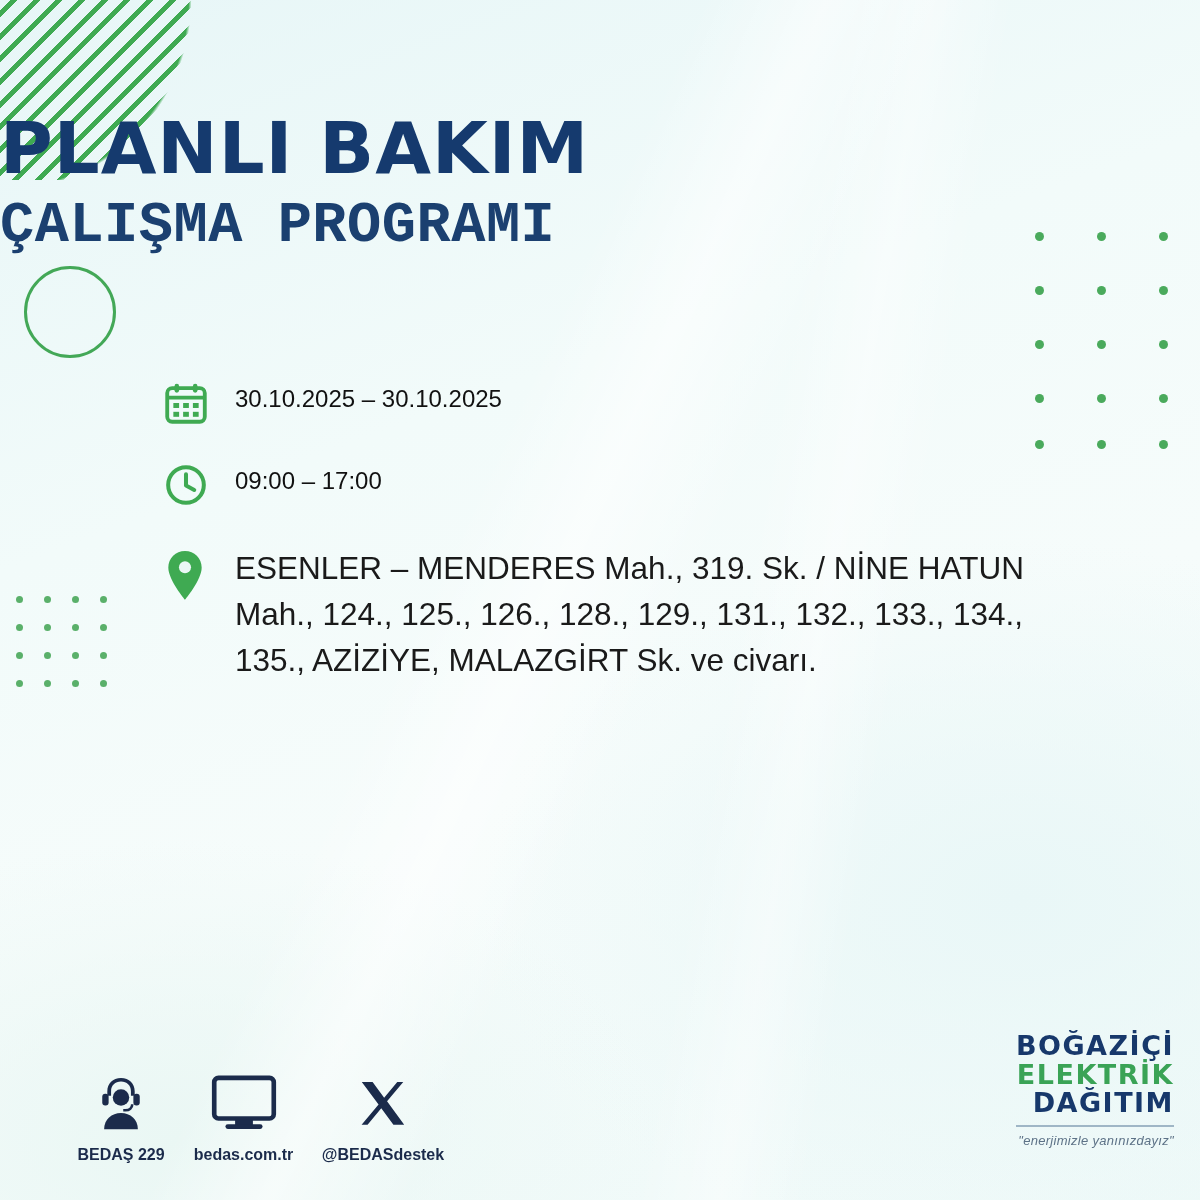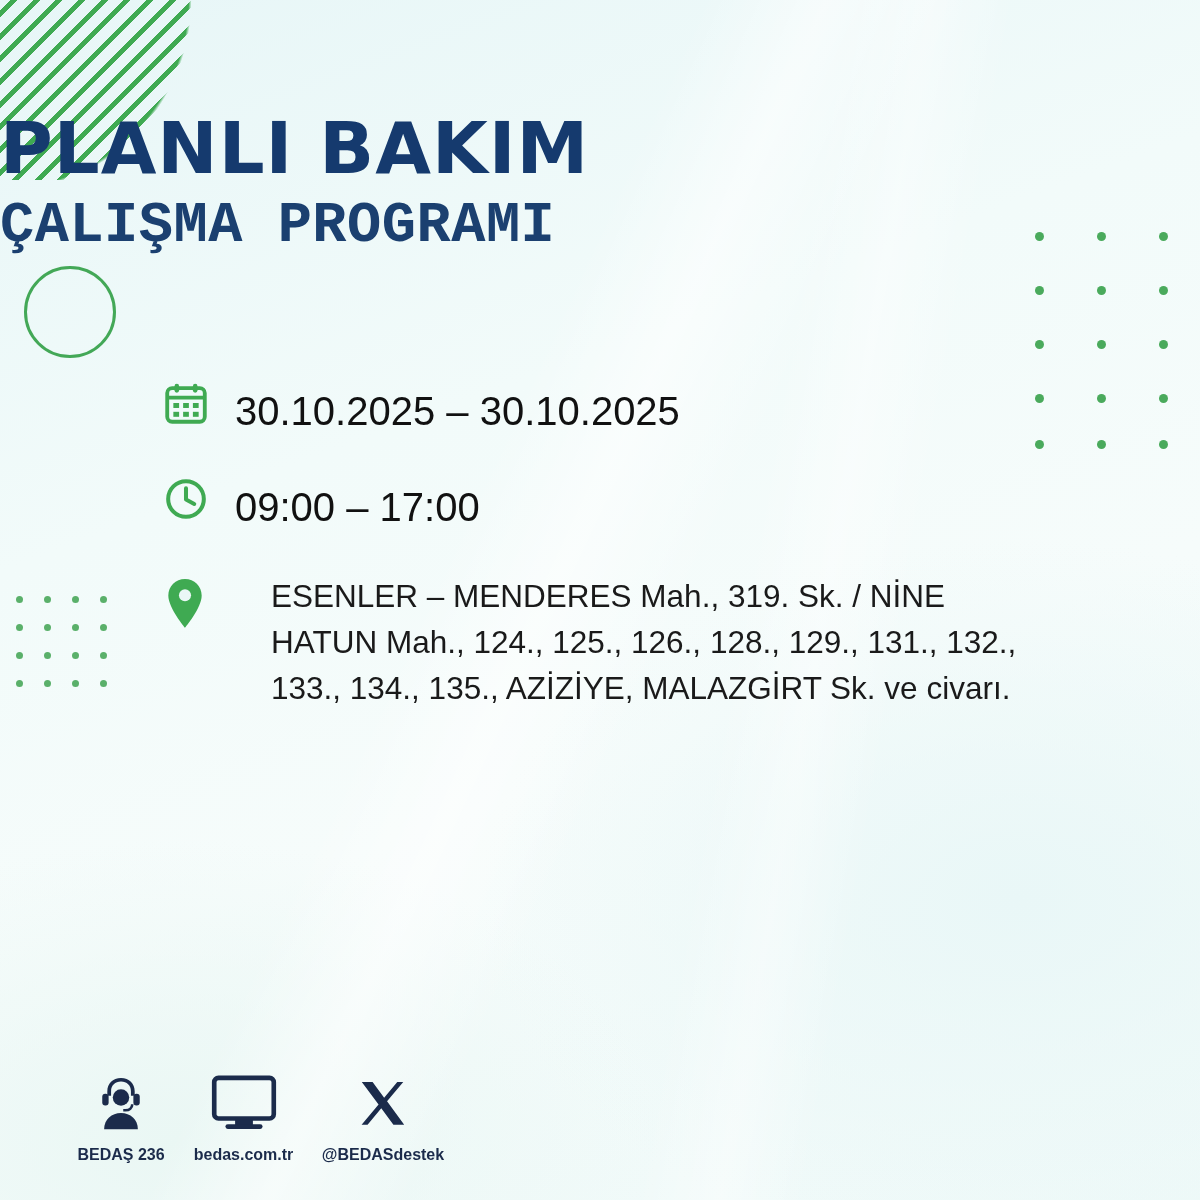--- a/index.html
+++ b/index.html
@@ -79,22 +79,22 @@
     width: 72px; flex: 0 0 72px;
     display: flex; justify-content: flex-start; align-items: flex-start;
     padding-top: 2px;
   }
   .row .txt {
     font-size: 31px;
     color: #1a1a1a;
     line-height: 1.45;
     padding-top: 4px;
   }
-  .row.date .txt, .row.time .txt { font-size: 40px; color: #111; }
-  .row.loc { margin-top: 6px; gap: 36px; }
+  .row.date .txt, .row.time .txt { font-size: 24px; color: #111; }
+  .row.loc { margin-top: 6px; }
   .row.loc .txt { font-size: 31.5px; line-height: 1.46; }
   .row.loc .ico { padding-top: 6px; }
 
   
   .footer { position: absolute; left: 0; right: 0; bottom: 30px; height: 140px; }
   .f-item {
     position: absolute;
     text-align: center;
     color: #1b2b4b;
     font-size: 16px;
@@ -221,21 +221,21 @@
       <span class="glyph">
         <svg width="58" height="60" viewBox="0 0 30 32" aria-hidden="true">
           <path d="M15 3.2 c-4.4 0-7.3 3.0-7.3 7.0 v2.4 h2.0 v-2.4 c0-3.0 2.2-5.1 5.3-5.1 s5.3 2.1 5.3 5.1 v2.4 h2.0 v-2.4 c0-4.0-2.9-7.0-7.3-7.0z" fill="#1b2b4b"></path>
           <rect x="5.0" y="11.6" width="3.4" height="6.2" rx="1.6" fill="#1b2b4b"></rect>
           <rect x="21.6" y="11.6" width="3.4" height="6.2" rx="1.6" fill="#1b2b4b"></rect>
           <path d="M21.0 17.2 c0 2.0-1.6 3.2-3.6 3.2 h-1.2" stroke="#1b2b4b" stroke-width="1.4" fill="none"></path>
           <circle cx="15" cy="13.6" r="4.4" fill="#1b2b4b"></circle>
           <path d="M6.0 30.5 c0-5.2 4.0-8.6 9.0-8.6 s9.0 3.4 9.0 8.6z" fill="#1b2b4b"></path>
         </svg>
       </span>
-      <span>BEDAŞ 236</span>
+      <span>BEDAŞ 229</span>
     </div>
 
     <div class="f-item f2">
       <span class="glyph">
         <svg width="66" height="58" viewBox="0 0 34 30" aria-hidden="true">
           <rect x="1.6" y="2.0" width="30.8" height="21.0" rx="2.2" fill="none" stroke="#1b2b4b" stroke-width="2.4"></rect>
           <rect x="12.4" y="23.4" width="9.2" height="3.0" fill="#1b2b4b"></rect>
           <rect x="7.4" y="26.0" width="19.2" height="2.4" rx="1.2" fill="#1b2b4b"></rect>
         </svg>
       </span>
@@ -244,16 +244,23 @@
 
     <div class="f-item f3">
       <span class="glyph">
         <svg width="54" height="56" viewBox="0 0 28 28" aria-hidden="true">
           <path d="M3.0 2.6 h5.6 l6.0 8.1 6.8-8.1 h3.1 l-8.4 10.0 8.9 12.1 h-5.6 l-6.3-8.5 -7.1 8.5 h-3.1 l8.8-10.5z" fill="#1b2b4b"></path>
         </svg>
       </span>
       <span>@BEDASdestek</span>
     </div>
 
+    <div class="brand">
+      <div class="l1">BOĞAZİÇİ</div>
+      <div class="l2">ELEKTRİK</div>
+      <div class="l3">DAĞITIM</div>
+      <div class="rule"></div>
+      <div class="slogan">"enerjimizle yanınızdayız"</div>
+    </div>
 
   </div>
 
 </div>
 
 </body></html>

